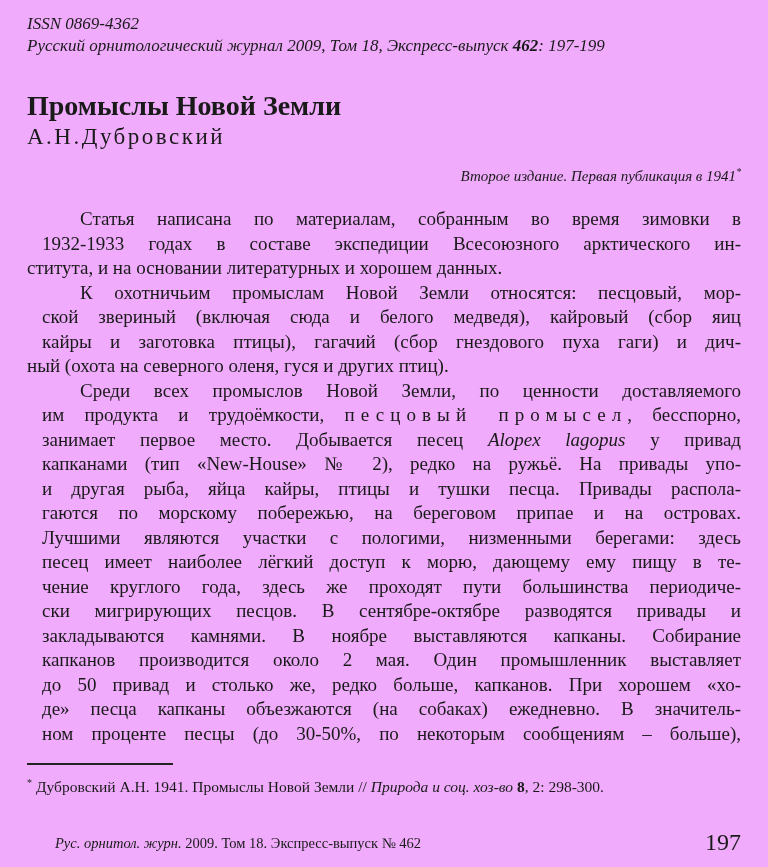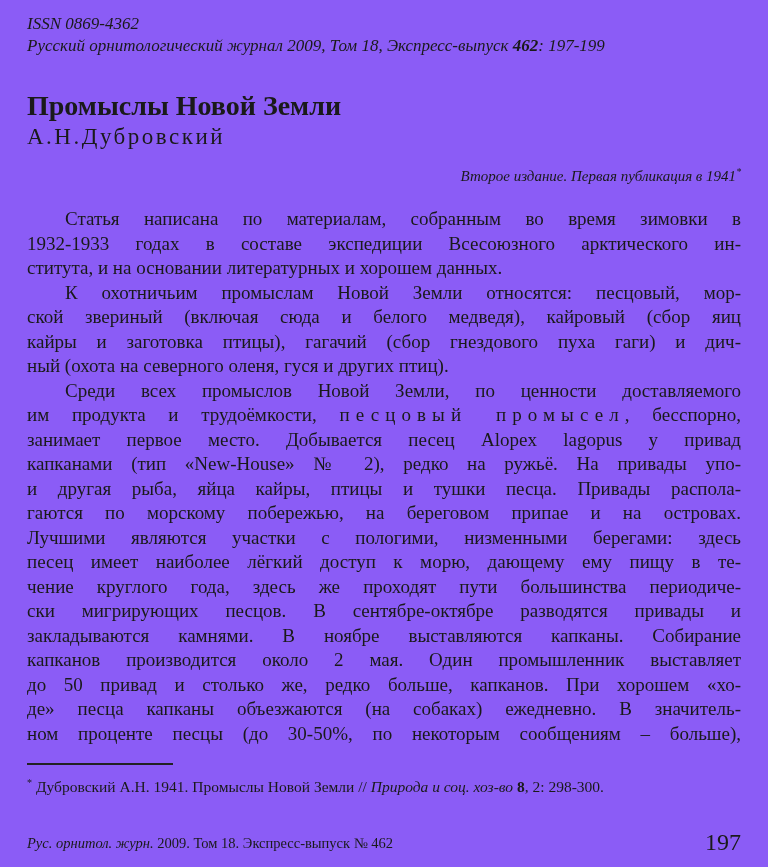--- a/index.html
+++ b/index.html
@@ -6,21 +6,21 @@
     margin: 0;
     padding: 0;
     background: #ffffff;
   }
   .page {
     position: relative;
     width: 768px;
     height: 867px;
     box-sizing: border-box;
     padding: 13px 27px 0 27px;
-    background: #8b5cf6;
+    background: #f0abfc;
     color: #1a1a1a;
     font-family: "Liberation Serif", "DejaVu Serif", serif;
     overflow: hidden;
   }
   
   .hdr-line {
     font-style: italic;
     font-size: 17px;
     line-height: 22px;
     white-space: nowrap;
@@ -52,23 +52,23 @@
   
   .body-text {
     margin-top: 22px;
     font-size: 19px;
     line-height: 24.5px;
   }
   .line {
     text-align: justify;
     text-align-last: left;
   }
-  .line.fill { text-align-last: justify; }
+  .line.fill { text-align-last: justify; margin-left: 15px; }
   .line.first { text-indent: 38px; }
-  .it { }
+  .it { font-style: italic; }
   .spaced { letter-spacing: 0.32em; }
 
   
   .footnote-rule {
     margin-top: 17px;
     width: 146px;
     border: none;
     border-top: 2px solid #222222;
     margin-left: 0;
   }
@@ -87,20 +87,21 @@
     right: 27px;
     bottom: 12px;
     display: flex;
     justify-content: space-between;
     align-items: flex-end;
   }
   .footer-journal {
     font-size: 14.5px;
     line-height: 18px;
     padding-bottom: 3px;
+    margin-left: 28px;
   }
   .footer-journal .it { font-style: italic; }
   .page-number {
     font-size: 24px;
     line-height: 26px;
   }
 </style>
 </head>
 <body>
 

